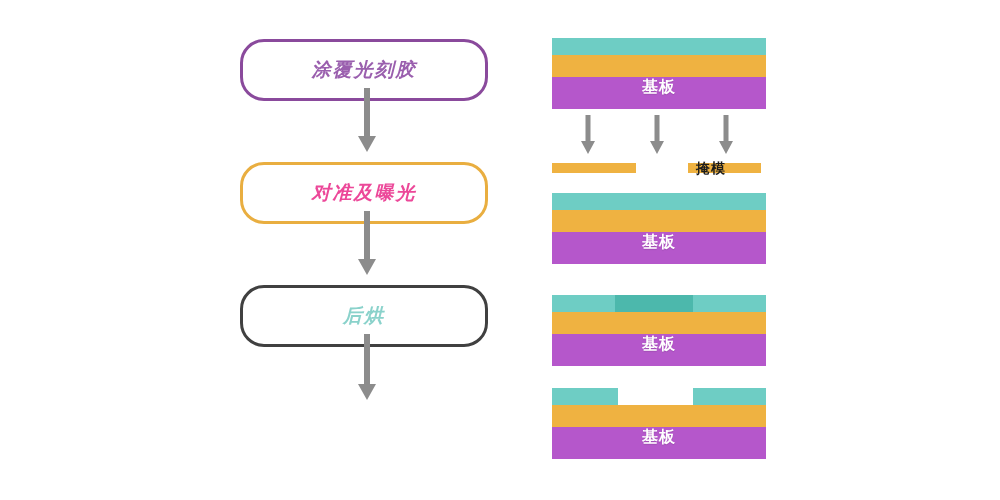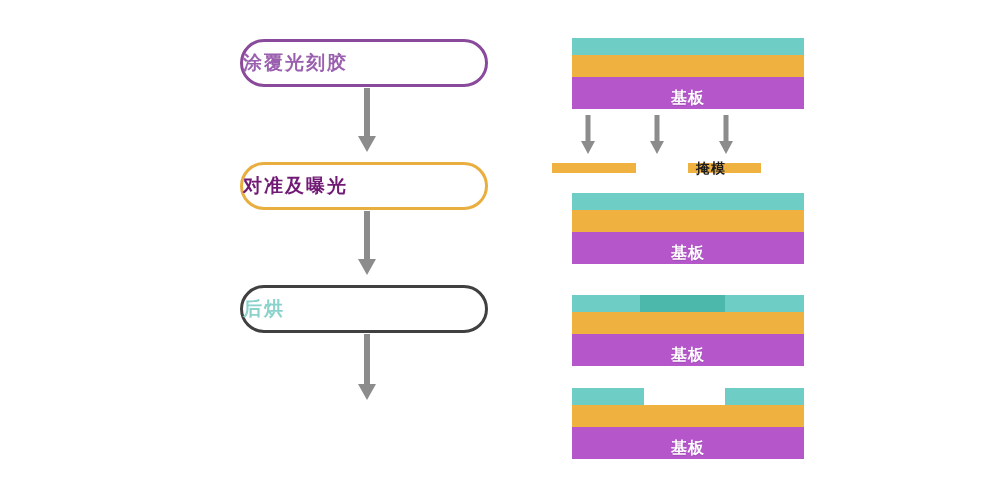--- a/index.html
+++ b/index.html
@@ -15,57 +15,58 @@
     font-family: "Liberation Sans", "DejaVu Sans", sans-serif;
   }
 
   
   #flowchart { position: absolute; left: 0; top: 0; width: 520px; height: 500px; }
 
   .flow-node {
     position: absolute;
     left: 240px;
     width: 248px;
-    height: 48px;
+    height: 62px;
     box-sizing: border-box;
     border-radius: 24px;
     background: #ffffff;
     display: flex;
     align-items: center;
+    justify-content: center;
     letter-spacing: 2px;
     font-size: 19px;
     font-weight: bold;
+    font-style: italic;
   }
   .flow-node.purple { border: 3px solid #8a4a9c; color: #9a5fae; }
-  .flow-node.orange { border: 3px solid #e9ae40; color: #701a75; }
+  .flow-node.orange { border: 3px solid #e9ae40; color: #ec4899; }
   .flow-node.teal   { border: 3px solid #404040; color: #8ad2cb; }
 
   #node-0 { top: 39px; }
   #node-1 { top: 162px; }
   #node-2 { top: 285px; }
   #node-3 { top: 410px; }
 
   .flow-arrow { position: absolute; left: 355px; }
   #arrow-0 { top: 88px; }
   #arrow-1 { top: 211px; }
   #arrow-2 { top: 334px; }
 
   
   #stacks { position: absolute; left: 520px; top: 0; width: 480px; height: 500px; }
 
   .stack { position: absolute; left: 32px; width: 214px; }
 
   .layer {
     position: relative;
-    width: 232px;
+    width: 214px;
     box-sizing: border-box;
     display: flex;
-    align-items: flex-end;
+    align-items: flex-start;
     justify-content: center;
-    margin-left: 20px;
   }
   .layer-resist    { height: 17px; background: #6ecdc4; }
   .layer-oxide     { height: 22px; background: #efb241; }
   .layer-substrate { height: 32px; background: #b557cb; }
 
   .substrate-label {
     color: #ffffff;
     font-size: 16px;
     font-weight: bold;
     letter-spacing: 1px;

